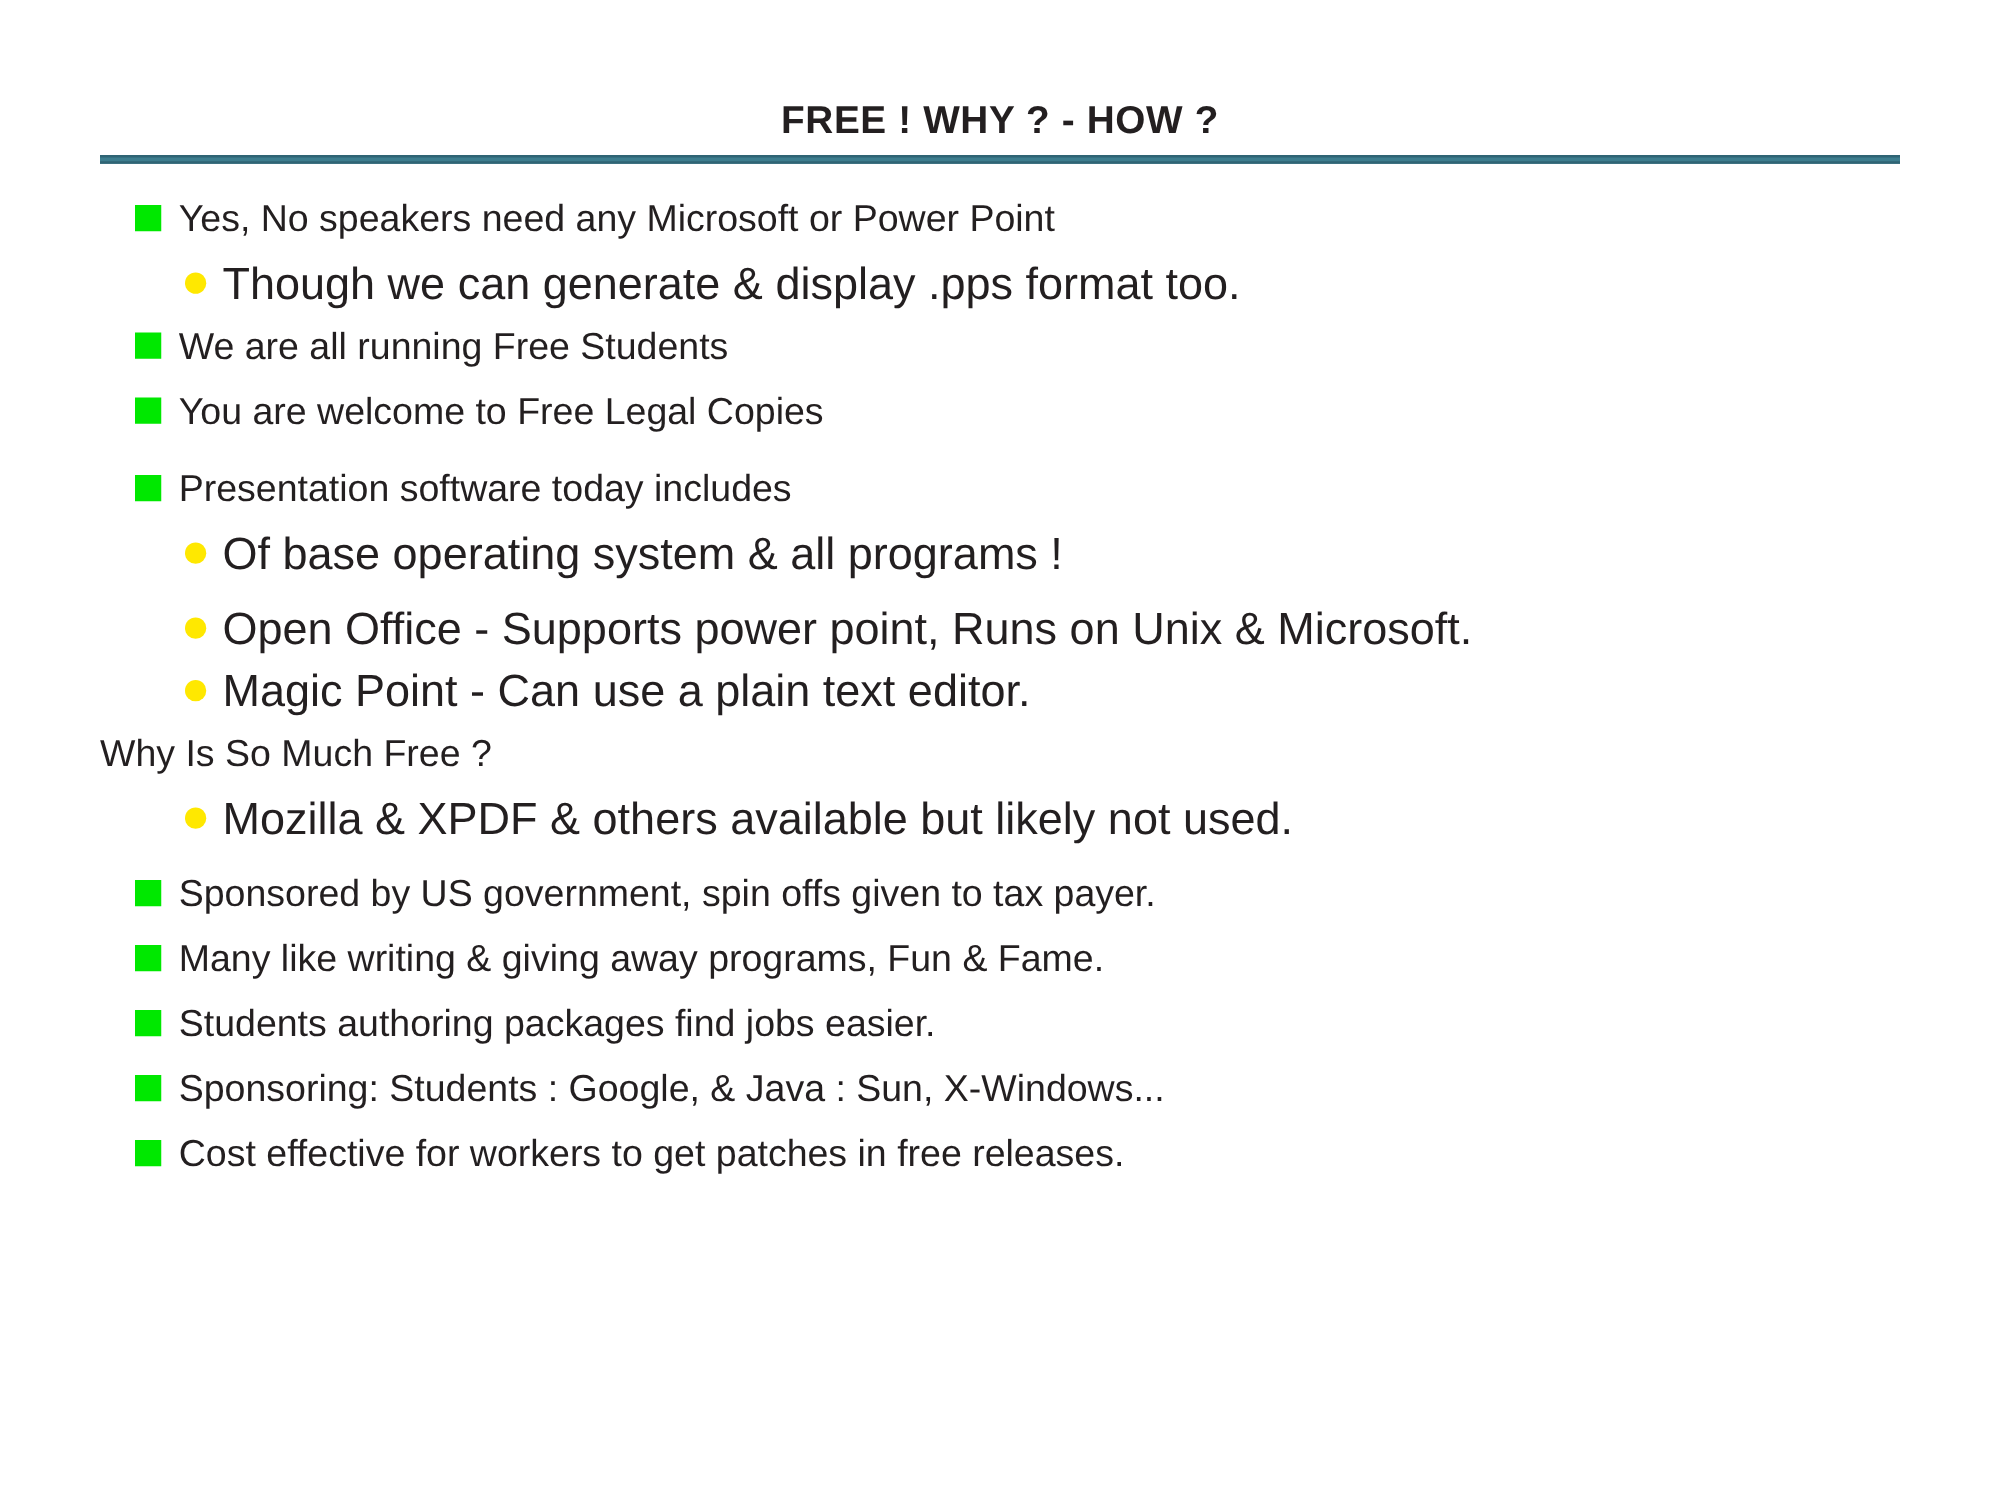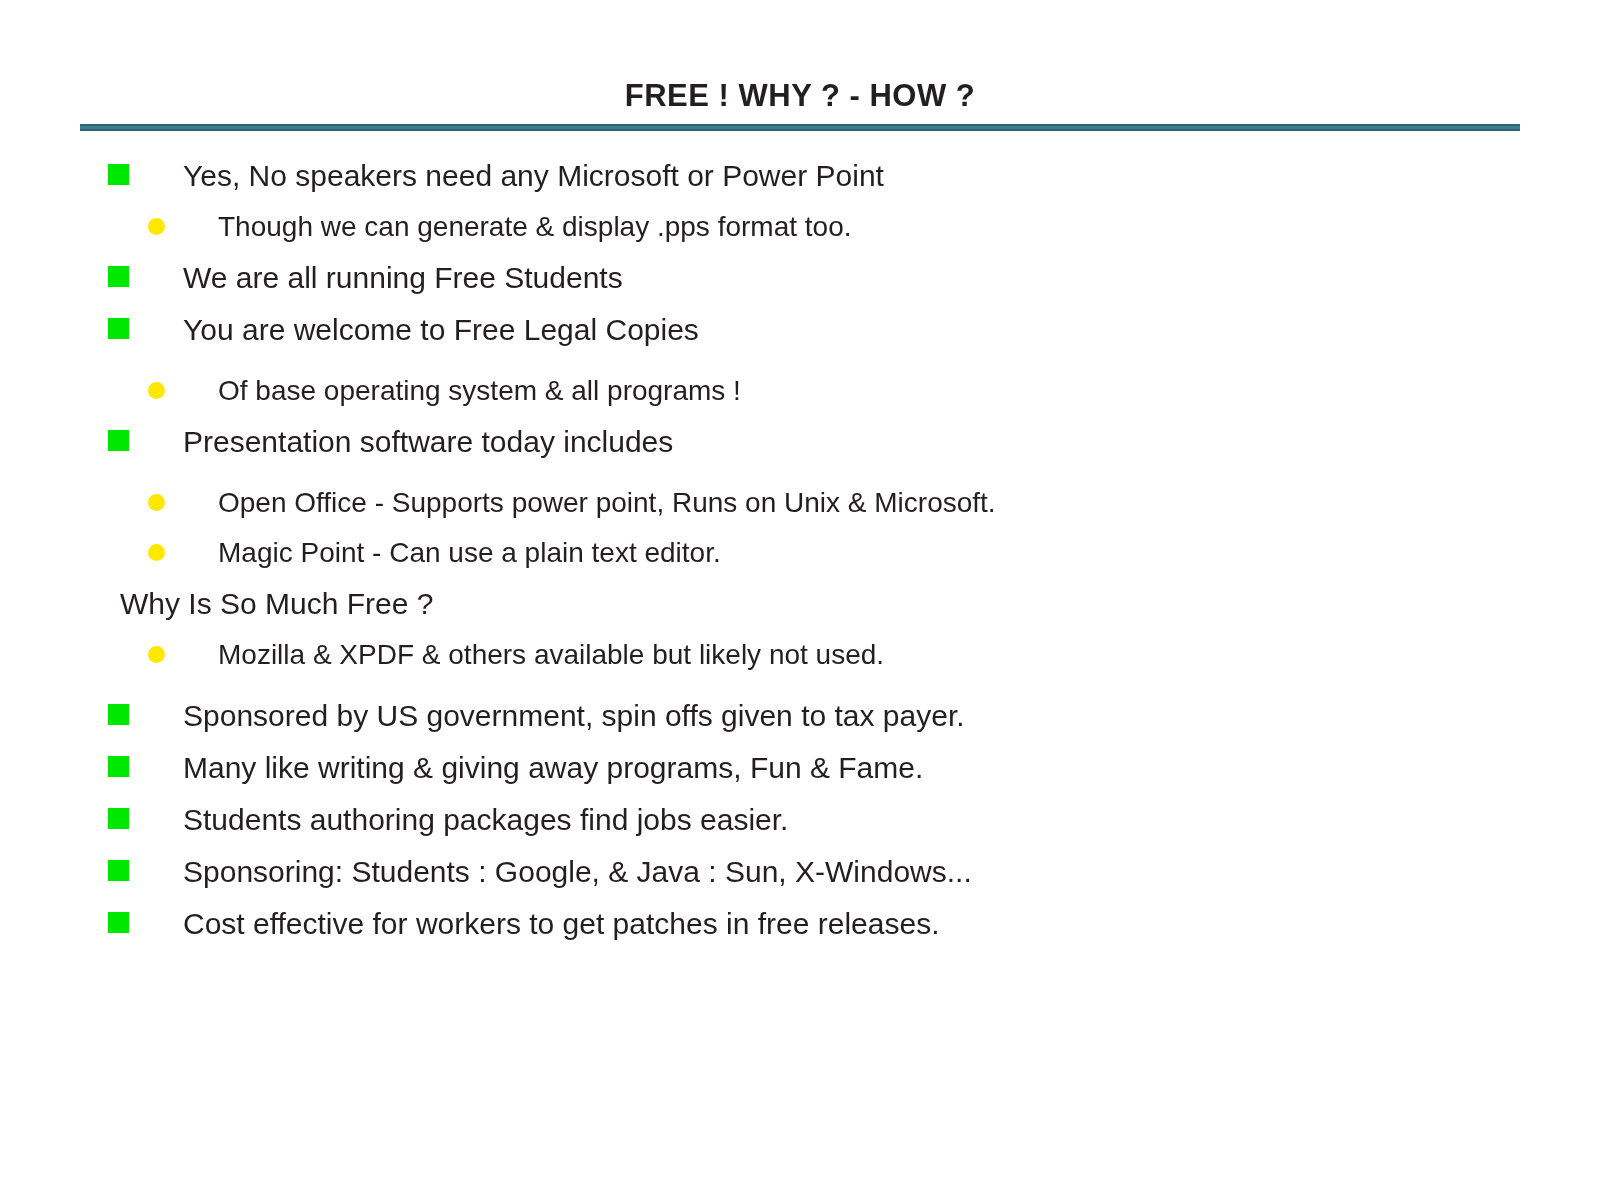--- a/index.html
+++ b/index.html
@@ -47,21 +47,20 @@
   .body-area {
     position: absolute;
     left: 80px;
     top: 152px;
     width: 1460px;
   }
   .bullet-row {
     display: flex;
     align-items: flex-start;
     line-height: 1.0;
-    gap: 40px;
   }
   .bullet-row.level1 {
     padding-left: 28px;
     margin-bottom: 4px;
   }
   .bullet-row.level2 {
     padding-left: 68px;
     margin-bottom: 4px;
   }
   .bullet-row.plain {
@@ -91,21 +90,21 @@
     height: 0;
     margin-right: 0;
   }
   .bullet-text {
     font-size: 30px;
     line-height: 48px;
     color: #231f20;
     white-space: pre;
   }
   .bullet-row.level2 .bullet-text {
-    font-size: 28px;
+    font-size: 36px;
     line-height: 46px;
   }
   .spacer-sm { height: 10px; }
 </style>
 </head>
 <body>
 
 <div class="slide">
 
   <div class="slide-title">FREE !  WHY ? - HOW ?</div>
@@ -128,28 +127,28 @@
       <span class="bullet-text">We are all running Free Students</span>
     </div>
 
     <div class="bullet-row level1">
       <span class="marker square"></span>
       <span class="bullet-text">You are welcome to Free Legal Copies</span>
     </div>
 
     <div class="spacer-sm"></div>
 
+    <div class="bullet-row level1">
+      <span class="marker square"></span>
+      <span class="bullet-text">Presentation software today includes</span>
+    </div>
+
     <div class="bullet-row level2">
       <span class="marker disc"></span>
       <span class="bullet-text">Of base operating system &amp; all programs !</span>
-    </div>
-
-    <div class="bullet-row level1">
-      <span class="marker square"></span>
-      <span class="bullet-text">Presentation software today includes</span>
     </div>
 
     <div class="spacer-sm"></div>
 
     <div class="bullet-row level2">
       <span class="marker disc"></span>
       <span class="bullet-text">Open Office - Supports power point, Runs on Unix &amp; Microsoft.</span>
     </div>
 
     <div class="bullet-row level2">

